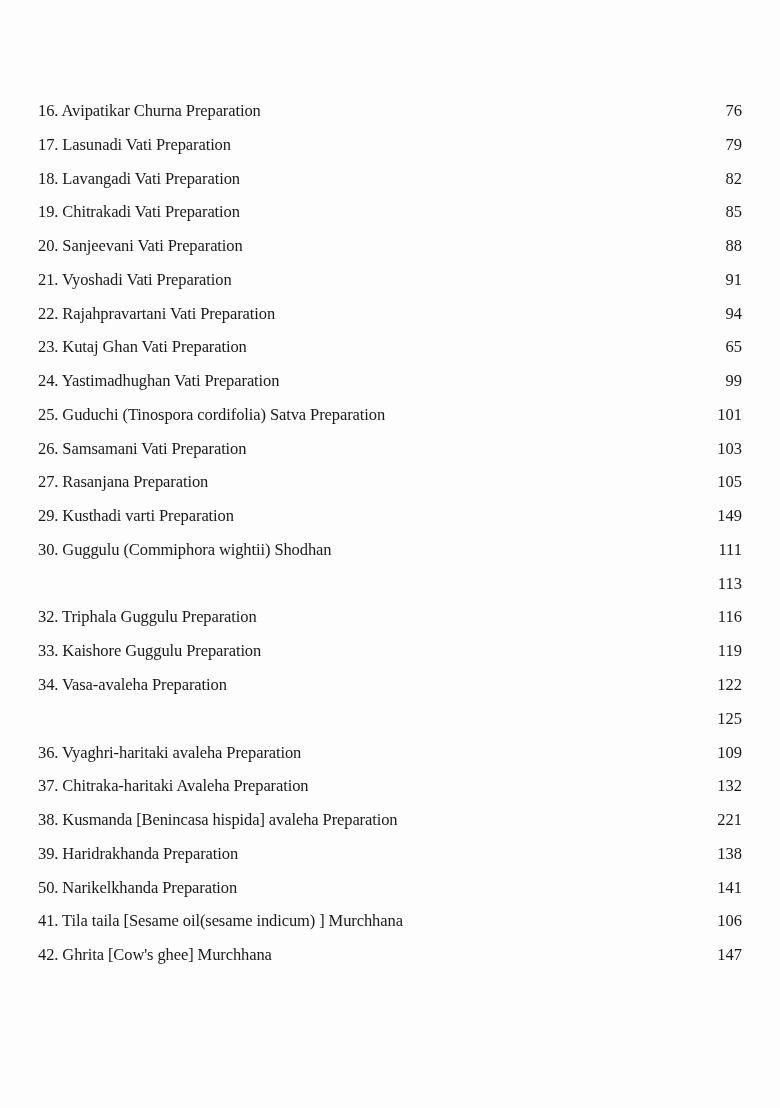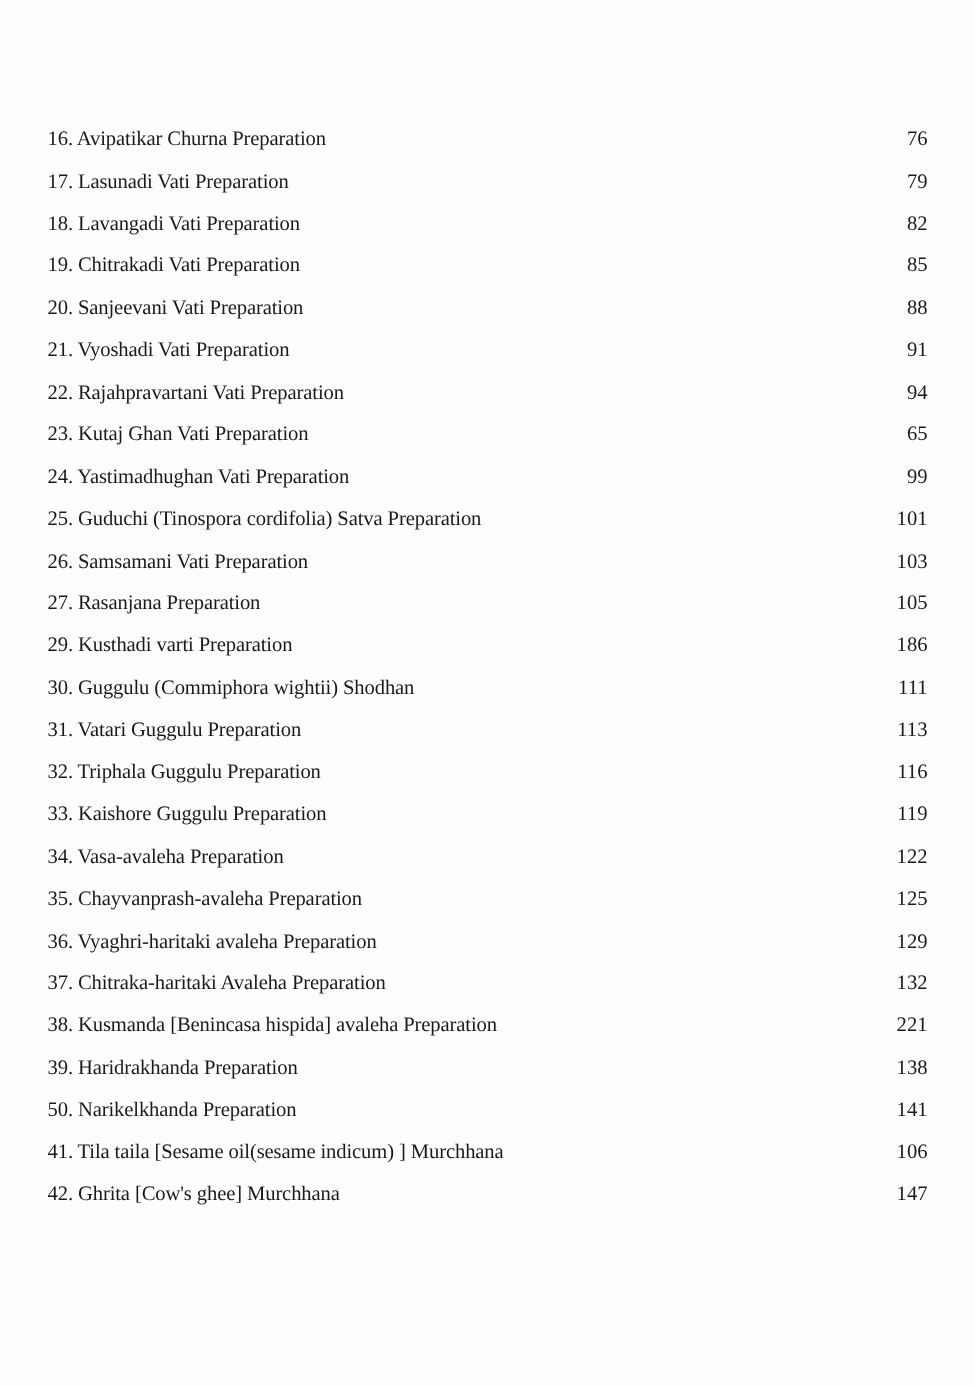--- a/index.html
+++ b/index.html
@@ -58,49 +58,47 @@
   <div class="row">
       <span class="title">26. Samsamani Vati Preparation</span>
       <span class="page">103</span>
     </div>
   <div class="row">
       <span class="title">27. Rasanjana Preparation</span>
       <span class="page">105</span>
     </div>
   <div class="row">
       <span class="title">29. Kusthadi varti Preparation</span>
-      <span class="page">186</span>
+      <span class="page">149</span>
     </div>
   <div class="row">
       <span class="title">30. Guggulu (Commiphora wightii) Shodhan</span>
       <span class="page">111</span>
     </div>
   <div class="row">
-      <span class="title">31. Vatari Guggulu Preparation</span>
       <span class="page">113</span>
     </div>
   <div class="row">
       <span class="title">32. Triphala Guggulu Preparation</span>
       <span class="page">116</span>
     </div>
   <div class="row">
       <span class="title">33. Kaishore Guggulu Preparation</span>
       <span class="page">119</span>
     </div>
   <div class="row">
       <span class="title">34. Vasa-avaleha Preparation</span>
       <span class="page">122</span>
     </div>
   <div class="row">
-      <span class="title">35. Chayvanprash-avaleha Preparation</span>
       <span class="page">125</span>
     </div>
   <div class="row">
       <span class="title">36. Vyaghri-haritaki avaleha Preparation</span>
-      <span class="page">129</span>
+      <span class="page">109</span>
     </div>
   <div class="row">
       <span class="title">37. Chitraka-haritaki Avaleha Preparation</span>
       <span class="page">132</span>
     </div>
   <div class="row">
       <span class="title">38. Kusmanda [Benincasa hispida] avaleha Preparation</span>
       <span class="page">221</span>
     </div>
   <div class="row">

